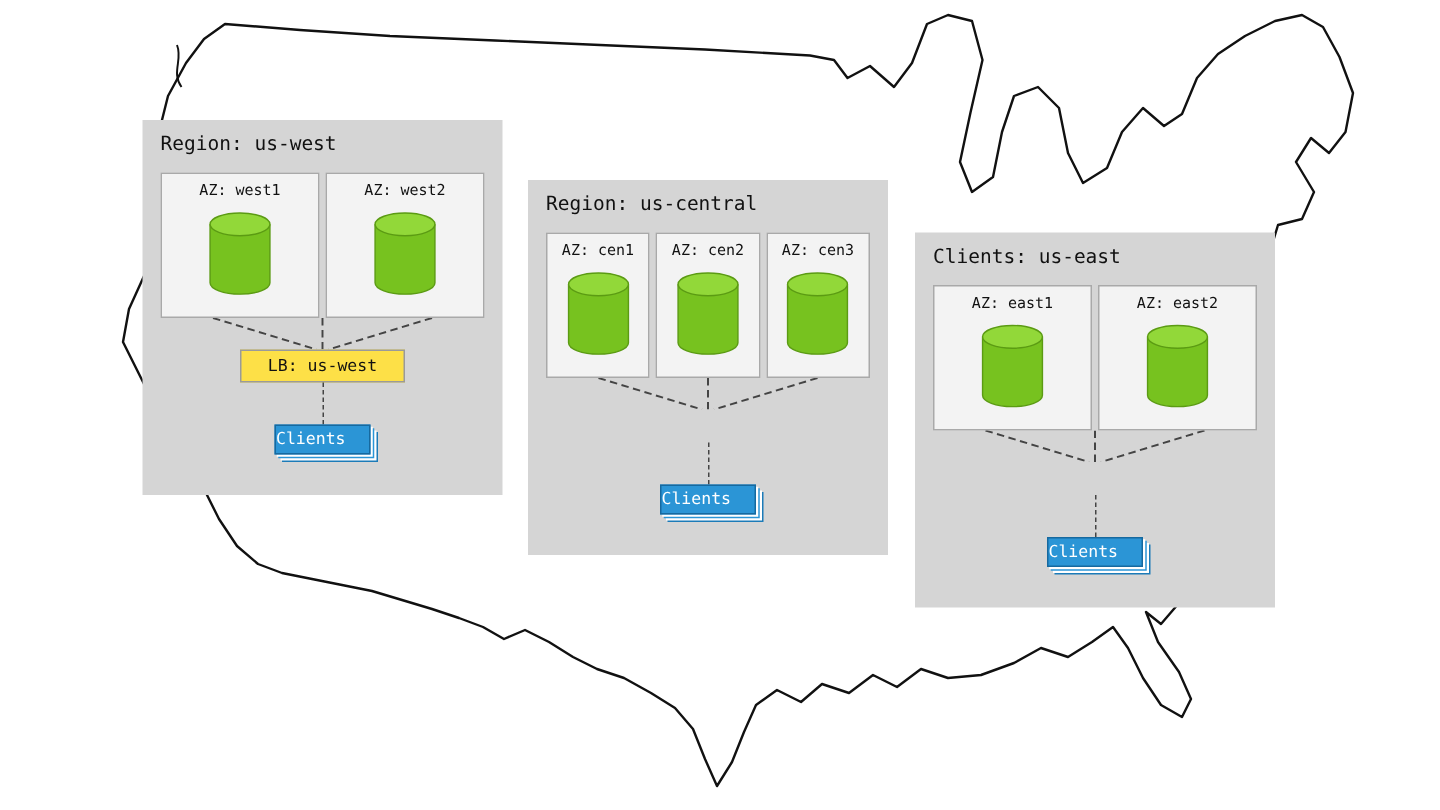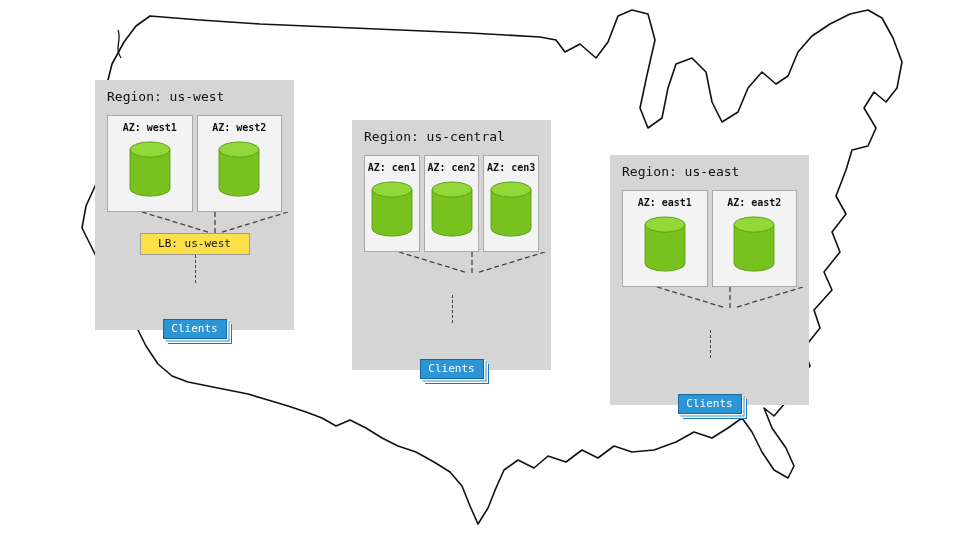--- a/index.html
+++ b/index.html
@@ -1,39 +1,39 @@
 <!DOCTYPE html>
 <html><head>
 <meta charset="utf-8">
 <style>
   html,body{margin:0;padding:0;background:#fff;}
   .stage{position:relative;width:960px;height:540px;overflow:hidden;background:#fff;
          font-family:"DejaVu Sans Mono","Liberation Mono",monospace;color:#111;}
   .map-svg{position:absolute;left:0;top:0;z-index:0;}
-  .region{position:absolute;width:199px;height:250px;background:#d5d5d5;z-index:1;}
+  .region{position:absolute;width:240px;height:250px;background:#d5d5d5;z-index:1;}
   .region--west{left:95px;top:80px;}
   .region--central{left:352px;top:120px;}
   .region--east{left:610px;top:155px;}
   .region-title{position:absolute;top:9px;left:12px;font-size:13px;white-space:nowrap;}
-  .az-row{position:absolute;top:35px;left:12px;right:12px;display:flex;gap:4px;font-weight:bold;}
+  .az-row{position:absolute;top:35px;left:12px;right:12px;display:flex;gap:4px;}
   .az{flex:1;height:97px;background:#f3f3f3;border:1px solid #a9a9a9;box-sizing:border-box;
       display:flex;flex-direction:column;align-items:center;}
   .az-label{font-size:10px;margin-top:6px;white-space:nowrap;}
   .cyl{margin-top:8px;display:block;}
   .fanout{position:absolute;top:132px;left:0;}
   .lb{position:absolute;top:153px;left:50%;transform:translateX(-50%);
       width:110px;height:22px;background:#fde047;border:1px solid #9a9a9a;box-sizing:border-box;
       font-size:11px;line-height:20px;text-align:center;white-space:nowrap;}
   .vlink{position:absolute;top:175px;left:50%;height:28px;width:0;
          border-left:1.5px dashed #444;}
   .clients{position:absolute;top:203px;left:50%;transform:translateX(-50%);
            width:64px;height:20px;background:#2b95d6;border:1px solid #16699f;box-sizing:border-box;
-           color:#fff;font-size:11px;line-height:18px;text-align:center;
+           color:#fff;font-size:11px;line-height:18px;
            box-shadow:1.5px 1.5px 0 0 #fff,2.5px 2.5px 0 0 #2b95d6,
-                      4px 4px 0 0 #fff,5px 5px 0 0 #1c7bb8;margin-top:36px;}
+                      4px 4px 0 0 #fff,5px 5px 0 0 #1c7bb8;}
 </style>
 </head>
 <body>
 
 <div class="stage">
 
   <svg class="map-svg" width="960" height="540" viewBox="0 0 960 540">
     <path d="M150 16 L200 20 L260 24 L330 27 L400 30 L470 33 L540 37 L556 40
              L565 52 L580 44 L596 58 L608 42 L618 16 L632 10 L648 14 L655 40
              L647 75 L640 108 L648 128 L662 118 L668 88 L676 64 L692 58 L706 72
@@ -116,21 +116,21 @@
       <line x1="120" y1="0" x2="120" y2="21" stroke="#444" stroke-width="1.3" stroke-dasharray="5 3"></line>
       <line x1="193" y1="0" x2="124" y2="21" stroke="#444" stroke-width="1.3" stroke-dasharray="5 3"></line>
     </svg>
     <div class="vlink"></div>
     <div class="clients">
       <span>Clients</span>
     </div>
   </div>
 
   <div class="region region--east">
-    <div class="region-title">Region: us-east</div>
+    <div class="region-title">Clients: us-east</div>
     <div class="az-row">
       <div class="az">
         <div class="az-label">AZ: east1</div>
         <svg class="cyl" width="44" height="57" viewBox="0 0 46 60">
           <path d="M2 9 L2 50 A21 8 0 0 0 44 50 L44 9" fill="#77c21f" stroke="#5b9b13" stroke-width="1"></path>
           <ellipse cx="23" cy="9" rx="21" ry="8" fill="#92d839" stroke="#5b9b13" stroke-width="1"></ellipse>
         </svg>
       </div>
       <div class="az">
         <div class="az-label">AZ: east2</div>

